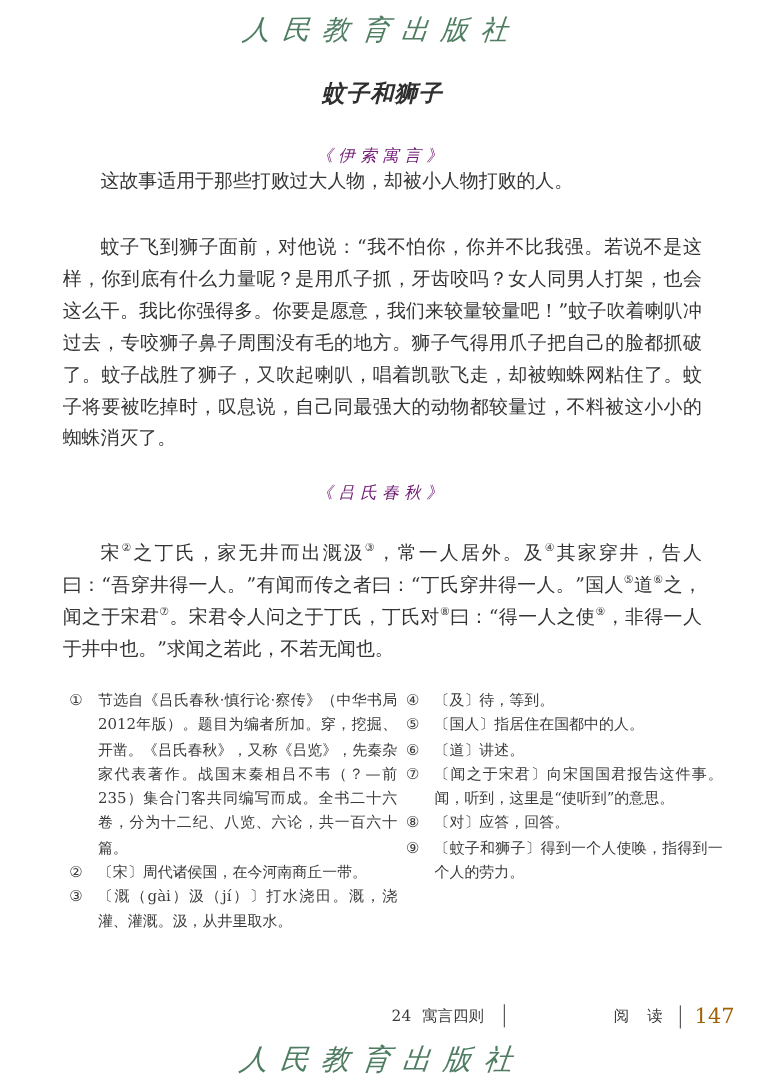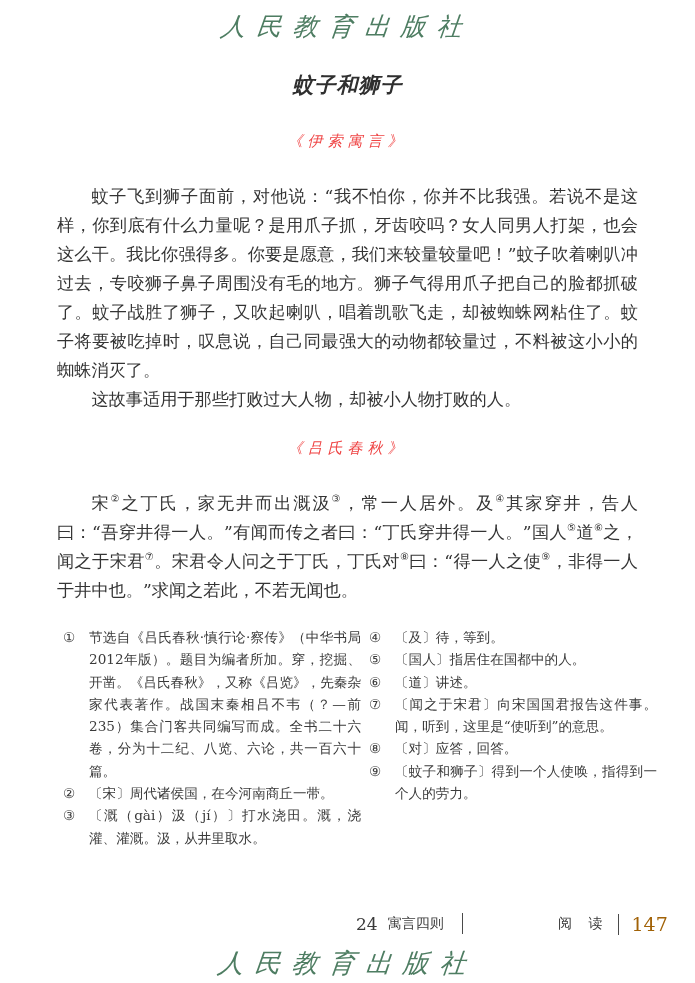--- a/index.html
+++ b/index.html
@@ -35,21 +35,21 @@
     font-size:11px;
     vertical-align:super;
     font-weight:normal;
   }
   .fable-source {
     margin-top:33px;
     text-align:center;
     font-size:15px;
     font-style:italic;
     letter-spacing:5px;
-    color:#ef4444;
+    color:#701a75;
   }
   .body-block { margin:0 57px; width:581px; }
   .body-para {
     margin:0;
     font-size:17.2px;
     line-height:29px;
     text-align:justify;
     text-indent:2em;
     letter-spacing:0;
   }
@@ -91,21 +91,21 @@
     color:#3a3a3a;
   }
   .footer-left {
     position:absolute; left:356px; top:0;
     display:flex; align-items:center;
   }
   .footer-right {
     position:absolute; left:558px; top:0;
     display:flex; align-items:center;
   }
-  .lesson-number { font-size:17px; }
+  .lesson-number { font-size:14px; }
   .lesson-title  { margin-left:10px; font-size:14px; }
   .vbar {
     display:inline-block;
     width:1px; height:21px;
     background:#4a4a4a;
   }
   .vbar-left  { margin-left:18px; }
   .unit-label { font-size:14px; letter-spacing:6px; }
   .vbar-right { margin-left:10px; }
   .page-number {
@@ -118,22 +118,22 @@
 <body>
 
 <div class="page">
 
   <div class="logo logo-top">人民教育出版社</div>
 
   <section>
     <h1 class="fable-title" id="fable1-title">蚊子和狮子</h1>
     <div class="fable-source">《伊索寓言》</div>
     <div class="body-block">
+      <p class="body-para">这故事适用于那些打败过大人物，却被小人物打败的人。</p>
       <p class="body-para para-first">蚊子飞到狮子面前，对他说：“我不怕你，你并不比我强。若说不是这样，你到底有什么力量呢？是用爪子抓，牙齿咬吗？女人同男人打架，也会这么干。我比你强得多。你要是愿意，我们来较量较量吧！”蚊子吹着喇叭冲过去，专咬狮子鼻子周围没有毛的地方。狮子气得用爪子把自己的脸都抓破了。蚊子战胜了狮子，又吹起喇叭，唱着凯歌飞走，却被蜘蛛网粘住了。蚊子将要被吃掉时，叹息说，自己同最强大的动物都较量过，不料被这小小的蜘蛛消灭了。</p>
-      <p class="body-para">这故事适用于那些打败过大人物，却被小人物打败的人。</p>
     </div>
   </section>
 
   <section>
     <div class="fable-source" id="fable2-source">《吕氏春秋》</div>
     <div class="body-block" id="fable2-para-wrap">
       <p class="body-para para-first">宋<sup class="ref">②</sup>之丁氏，家无井而出溉汲<sup class="ref">③</sup>，常一人居外。及<sup class="ref">④</sup>其家穿井，告人曰：“吾穿井得一人。”有闻而传之者曰：“丁氏穿井得一人。”国人<sup class="ref">⑤</sup>道<sup class="ref">⑥</sup>之，闻之于宋君<sup class="ref">⑦</sup>。宋君令人问之于丁氏，丁氏对<sup class="ref">⑧</sup>曰：“得一人之使<sup class="ref">⑨</sup>，非得一人于井中也。”求闻之若此，不若无闻也。</p>
     </div>
   </section>
 

